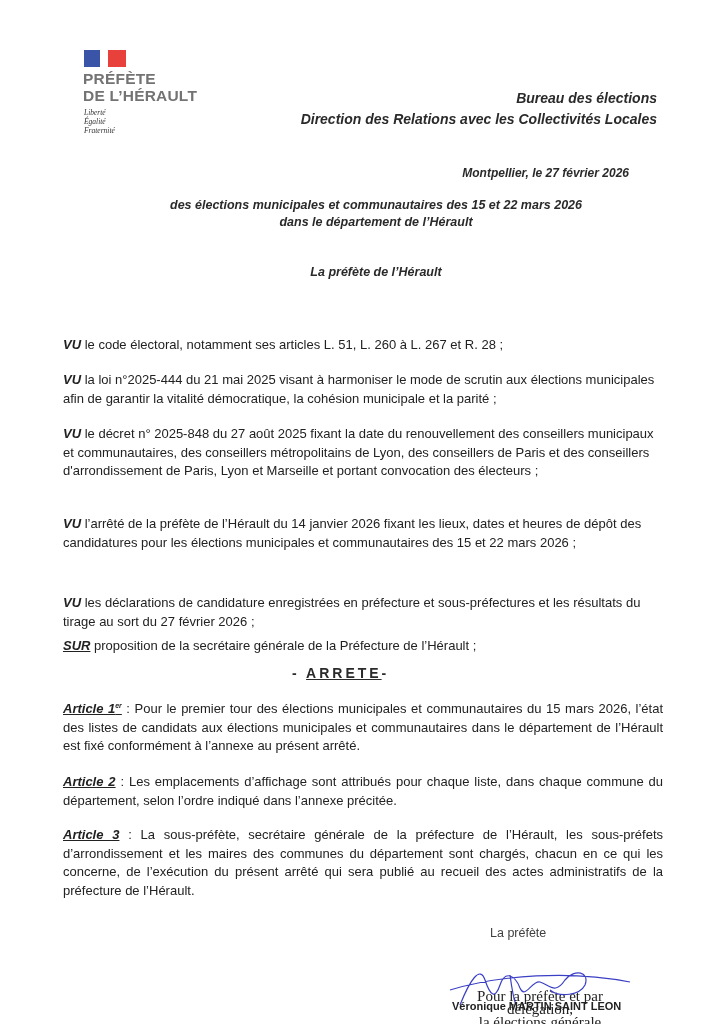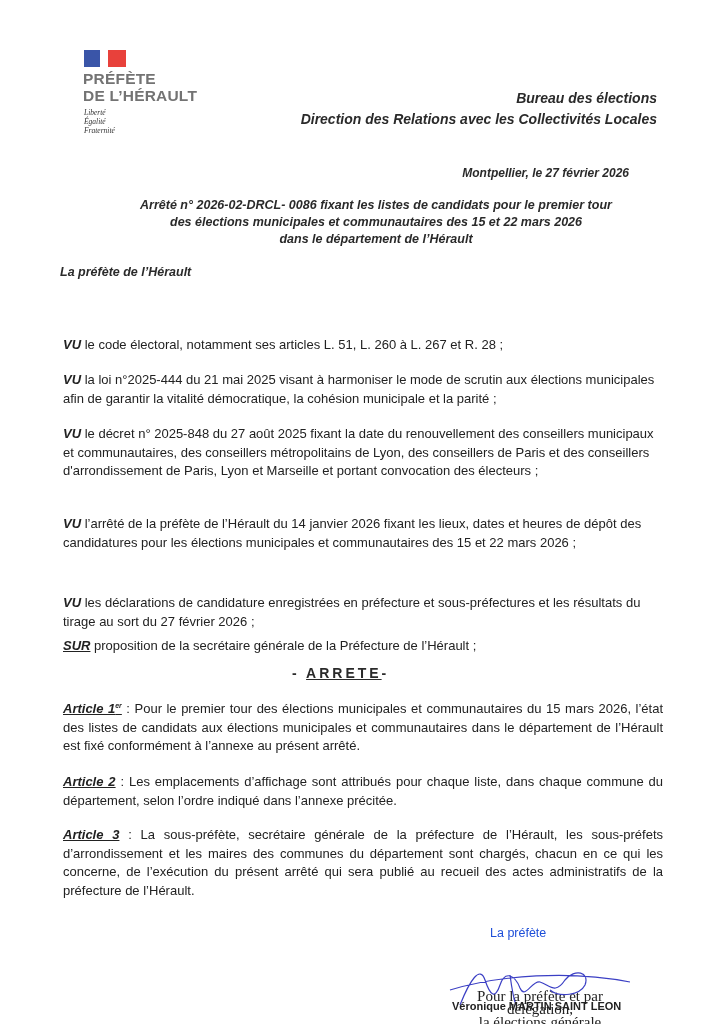--- a/index.html
+++ b/index.html
@@ -7,28 +7,28 @@
   .abs { position: absolute; }
   .flag { left: 84px; top: 50px; width: 42px; height: 17px; display: flex; }
   .flag .blue { width: 16px; height: 17px; background: #3a55a8; }
   .flag .mid { width: 8px; height: 17px; background: #fff; position: relative; }
   .flag .red { width: 18px; height: 17px; background: #e8413b; }
   .pref-title { left: 83px; top: 70px; font-weight: bold; font-size: 15.5px; line-height: 17px; color: #737373; letter-spacing: 0.2px; }
   .motto { left: 84px; top: 108px; font-family: "Liberation Serif", serif; font-style: italic; font-size: 7.5px; line-height: 9px; color: #333; }
   .direction { right: 66px; top: 88px; text-align: right; font-style: italic; font-weight: bold; font-size: 14px; line-height: 21px; color: #2a2a2a; }
   .date { right: 94px; top: 166px; font-style: italic; font-weight: bold; font-size: 12px; color: #2a2a2a; }
   .arrete-title { left: 60px; width: 632px; top: 197px; text-align: center; font-style: italic; font-weight: bold; font-size: 12.5px; line-height: 17px; color: #2a2a2a; }
-  .prefete-block { left: 60px; width: 632px; top: 264px; font-style: italic; font-weight: bold; font-size: 12.5px; line-height: 17px; color: #2a2a2a; }
+  .prefete-block { left: 60px; width: 632px; top: 264px; text-align: center; font-style: italic; font-weight: bold; font-size: 12.5px; line-height: 17px; color: #2a2a2a; }
   .para { left: 63px; width: 600px; font-size: 13px; line-height: 18.5px; color: #222; }
   .para .kw { font-weight: bold; font-style: italic; }
   .para .kw-u { font-weight: bold; font-style: italic; text-decoration: underline; text-align: right; }
   .justify { text-align: justify; }
   .arrete-head { left: 292px; top: 665px; font-weight: bold; font-size: 14px; letter-spacing: 3px; color: #2a2a2a; }
   .arrete-head .u { text-decoration: underline; }
-  .sig-title { left: 490px; top: 926px; font-size: 12.5px; color: #1d4ed8; }
+  .sig-title { left: 490px; top: 926px; font-size: 12.5px; color: #404040; }
   .sig-deleg { left: 450px; top: 990px; width: 180px; text-align: center; font-size: 15px; line-height: 13px; color: #222; font-family: Liberation Serif, serif; }
   .signature { left: 440px; top: 960px; width: 200px; height: 50px; }
   .signer { left: 452px; top: 1000px; font-weight: bold; font-size: 11px; color: #222; }
   sup { font-size: 7px; }
 </style>
 </head>
 <body>
 
 <div class="abs flag">
   <div class="blue"></div>
@@ -46,21 +46,20 @@
 </div>
 
 <div class="abs direction">
   <div>Bureau des élections</div>
   <div>Direction des Relations avec les Collectivités Locales</div>
 </div>
 
 <div class="abs date">Montpellier, le  27 février 2026</div>
 
 <div class="abs arrete-title">
-  <div>Arrêté n° 2026-02-DRCL- 0086 fixant les listes de candidats pour le premier tour</div>
   <div>des élections municipales et communautaires des 15 et 22 mars 2026</div>
   <div>dans le département  de l’Hérault</div>
 </div>
 
 <div class="abs prefete-block">
   <div>La préfète de l’Hérault</div>
 </div>
 
 <div class="abs para" style="top:336px;">
   <span class="kw">VU</span><span> le code électoral, notamment ses articles L. 51, L. 260 à L. 267 et R. 28 ;</span>

